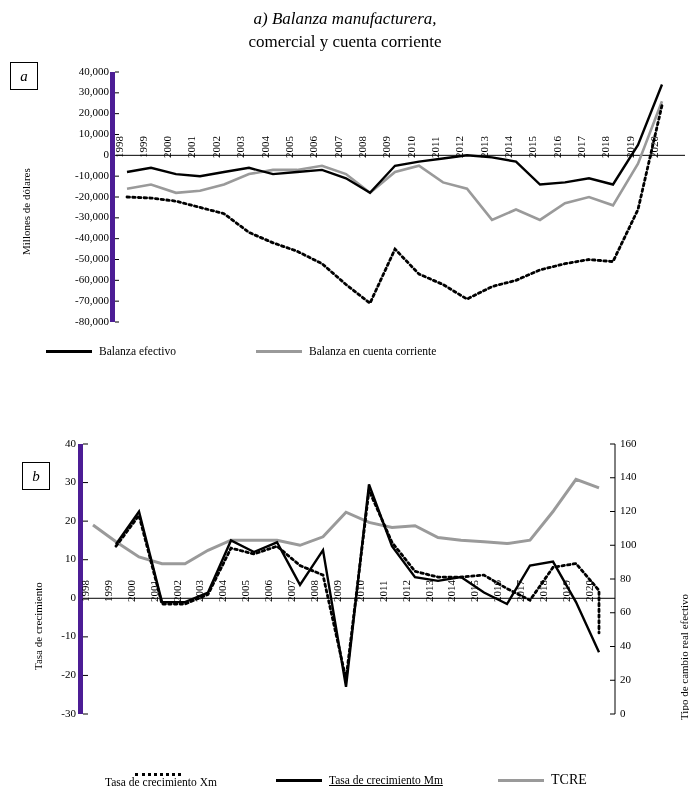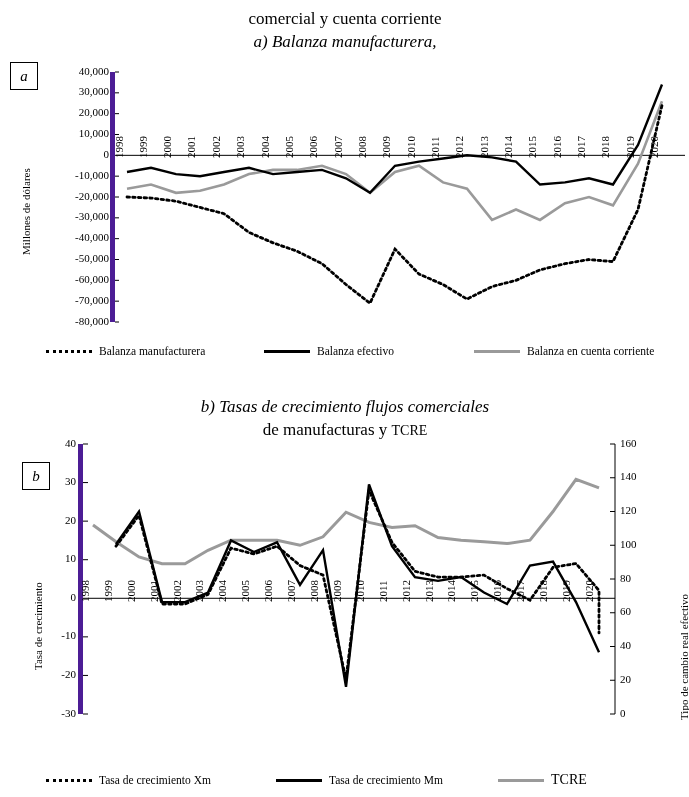--- a/index.html
+++ b/index.html
@@ -29,22 +29,22 @@
   .legend .item{display:flex;align-items:center;margin-right:0;}
 
   .hr{position:absolute;height:1px;background:#000;}
 </style>
 </head>
 <body>
 
 <div class="page">
 
   <div class="title title-a">
+    <div><span class="ital">a) Balanza manufacturera,</span></div>
     <div>comercial y cuenta corriente</div>
-    <div><span class="ital">a) Balanza manufacturera,</span></div>
   </div>
 
   <div class="panel-tag" style="left:10px;top:62px;">a</div>
 
   <div class="ylab" style="left:20px;top:255px;">Millones de dólares</div>
 
   <div class="plot" style="left:110px;top:72px;width:570px;height:250px;">
     <svg width="570" height="250" viewBox="0 0 570 250">
 
       <g>
@@ -105,38 +105,30 @@
 
       <polyline fill="none" stroke="#9a9a9a" stroke-width="2.6" points="12,116.67 36,112.5 61,120.83 85,118.75 109,112.5 134,102.08 158,97.92 182,97.92 207,93.75 231,102.08 255,120.83 280,100 304,93.75 328,110.42 352,116.67 377,147.92 401,137.5 425,147.92 450,131.25 474,125 498,133.33 523,91.67 547,29.17"></polyline>
 
       <polyline fill="none" stroke="#000000" stroke-width="2.4" points="12,100 36,95.83 61,102.08 85,104.17 109,100 134,95.83 158,102.08 182,100 207,97.92 231,106.25 255,120.83 280,93.75 304,89.58 328,86.46 352,83.33 377,85.42 401,89.58 425,112.5 450,110.42 474,106.25 498,112.5 523,72.92 547,12.5"></polyline>
 
       <polyline fill="none" stroke="#000000" stroke-width="2.8" stroke-dasharray="2.5 3.2" stroke-linecap="round" points="12,125 36,126.04 61,129.17 85,135.42 109,141.67 134,160.42 158,170.83 182,179.17 207,191.67 231,212.5 255,231.25 280,177.08 304,202.08 328,212.5 352,227.08 377,214.58 401,208.33 425,197.92 450,191.67 474,187.5 498,189.58 523,137.5 547,33.33"></polyline>
     </svg>
   </div>
 
   <div class="legend" style="left:46px;top:345px;">
-    <div class="item" style="width:218px;">
-      <span class="sw" style="border-top:3px dotted #000;"></span>
-      <span>Balanza manufacturera</span>
-    </div>
     <div class="item" style="width:210px;">
       <span class="sw" style="border-top:3px solid #000;"></span>
       <span>Balanza efectivo</span>
     </div>
     <div class="item">
       <span class="sw" style="border-top:3px solid #9a9a9a;"></span>
       <span>Balanza en cuenta corriente</span>
     </div>
   </div>
 
-  <div class="title title-b">
-    <div><span class="ital">b) Tasas de crecimiento flujos comerciales</span></div>
-    <div>de manufacturas y <span class="sc">TCRE</span></div>
-  </div>
 
   <div class="panel-tag" style="left:22px;top:462px;">b</div>
 
   <div class="ylab" style="left:32px;top:670px;">Tasa de crecimiento</div>
   <div class="ylab" style="left:678px;top:720px;">Tipo de cambio real efectivo</div>
 
   <div class="plot" style="left:78px;top:444px;width:532px;height:270px;">
     <svg width="532" height="270" viewBox="0 0 532 270">
 
       <line x1="532" y1="0" x2="532" y2="270" stroke="#000" stroke-width="1"></line>
@@ -210,25 +202,25 @@
       <polyline fill="none" stroke="#9a9a9a" stroke-width="3" points="10,81 33,97.8 56,113 79,119.8 102,119.8 125,106.3 148,96.2 171,96.2 194,96.2 217,101.3 240,92.8 263,68.2 286,78.4 309,83.4 332,81.7 355,93.5 378,96.2 401,97.8 424,99.6 447,96.2 470,67.5 493,35.4 516,43.9"></polyline>
 
       <polyline fill="none" stroke="#000000" stroke-width="2.4" points="33,100.3 56,67.5 79,158.1 102,158.1 125,148.5 148,96.4 171,108 194,98.3 217,140.8 240,106.1 263,242.9 286,40.5 309,102.2 332,133.1 355,136.9 378,133.1 401,148.5 424,160 447,121.5 470,117.6 493,158.1 516,208.3"></polyline>
 
       <polyline fill="none" stroke="#000000" stroke-width="2.8" stroke-dasharray="2.5 3.2" stroke-linecap="round" points="33,102.2 56,71.3 79,160 102,160 125,150.4 148,104.1 171,110 194,102.2 217,121.5 240,131.1 263,235.2 286,46.3 309,98.4 332,127.3 355,133.1 378,133.1 401,131.1 424,144.6 447,156.2 470,123.4 493,119.5 516,146.5 516,188.9"></polyline>
     </svg>
   </div>
 
   <div class="hr" style="left:46px;top:760px;width:0px;"></div>
   <div class="legend" style="left:46px;top:772px;">
-    <div class="item" style="width:230px;">
+    <div class="item" style="width:230px;flex-direction:column;">
       <span class="sw" style="border-top:3px dotted #000;"></span>
       <span>Tasa de crecimiento Xm</span>
     </div>
-    <div class="item" style="width:222px;">
+    <div class="item" style="width:222px;text-decoration:underline;">
       <span class="sw" style="border-top:3px solid #000;"></span>
       <span>Tasa de crecimiento Mm</span>
     </div>
     <div class="item">
       <span class="sw" style="border-top:3px solid #9a9a9a;"></span>
       <span class="sc">TCRE</span>
     </div>
   </div>
 
 </div>

